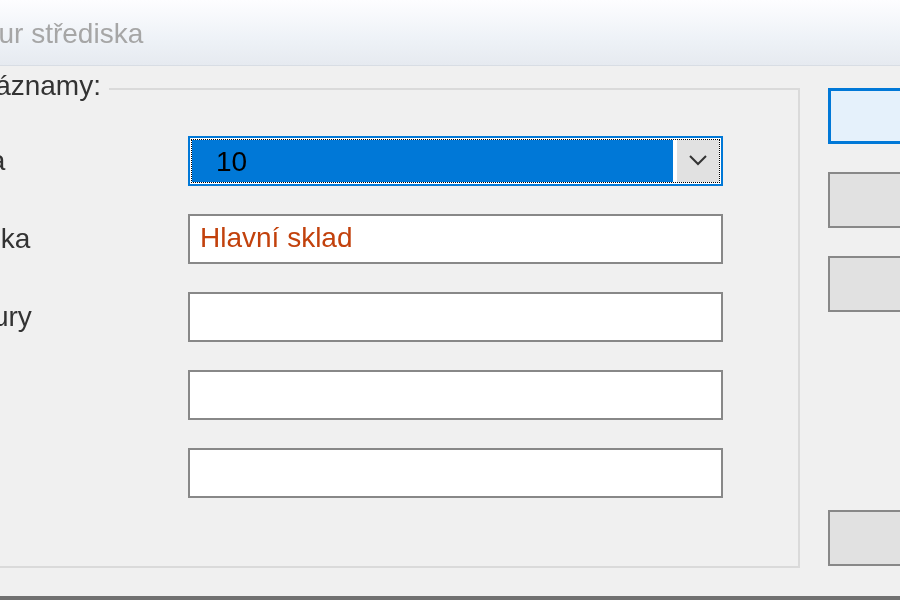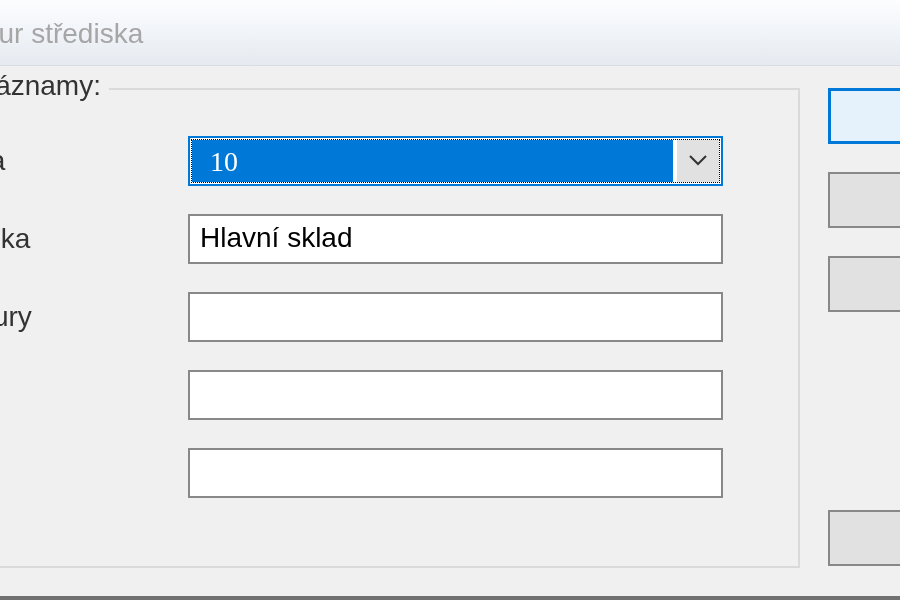--- a/index.html
+++ b/index.html
@@ -66,42 +66,41 @@
     width: 535px; height: 50px;
     border: 2px solid #0078d7;
     outline: 1px dotted #000;
     outline-offset: -4px;
     background: #fff;
     display: flex;
   }
   .combo-text {
     flex: 1;
     background: #0078d7;
-    color: #ffffff;
+    color: #000000;
     font-size: 28px;
-    padding: 6px 18px;
+    padding: 6px 24px;
     margin: 2px;
-    font-family: Liberation Serif, serif;
   }
   .combo-btn {
     width: 42px;
     background: #e1e1e1;
     margin: 2px;
     display: flex;
     align-items: center;
     justify-content: center;
     cursor: pointer;
   }
   .combo-btn svg { width: 18px; height: 12px; }
   .txt {
     width: 535px; height: 50px;
     border: 2px solid #888;
     background: #fff;
     font-size: 28px;
-    color: #000000;
+    color: #c2410c;
     padding: 6px 10px;
   }
   .txt-empty { color: #333; }
   
   .btncol {
     position: absolute;
     left: 918px; top: 22px;
     width: 180px;
   }
   .wbtn {

